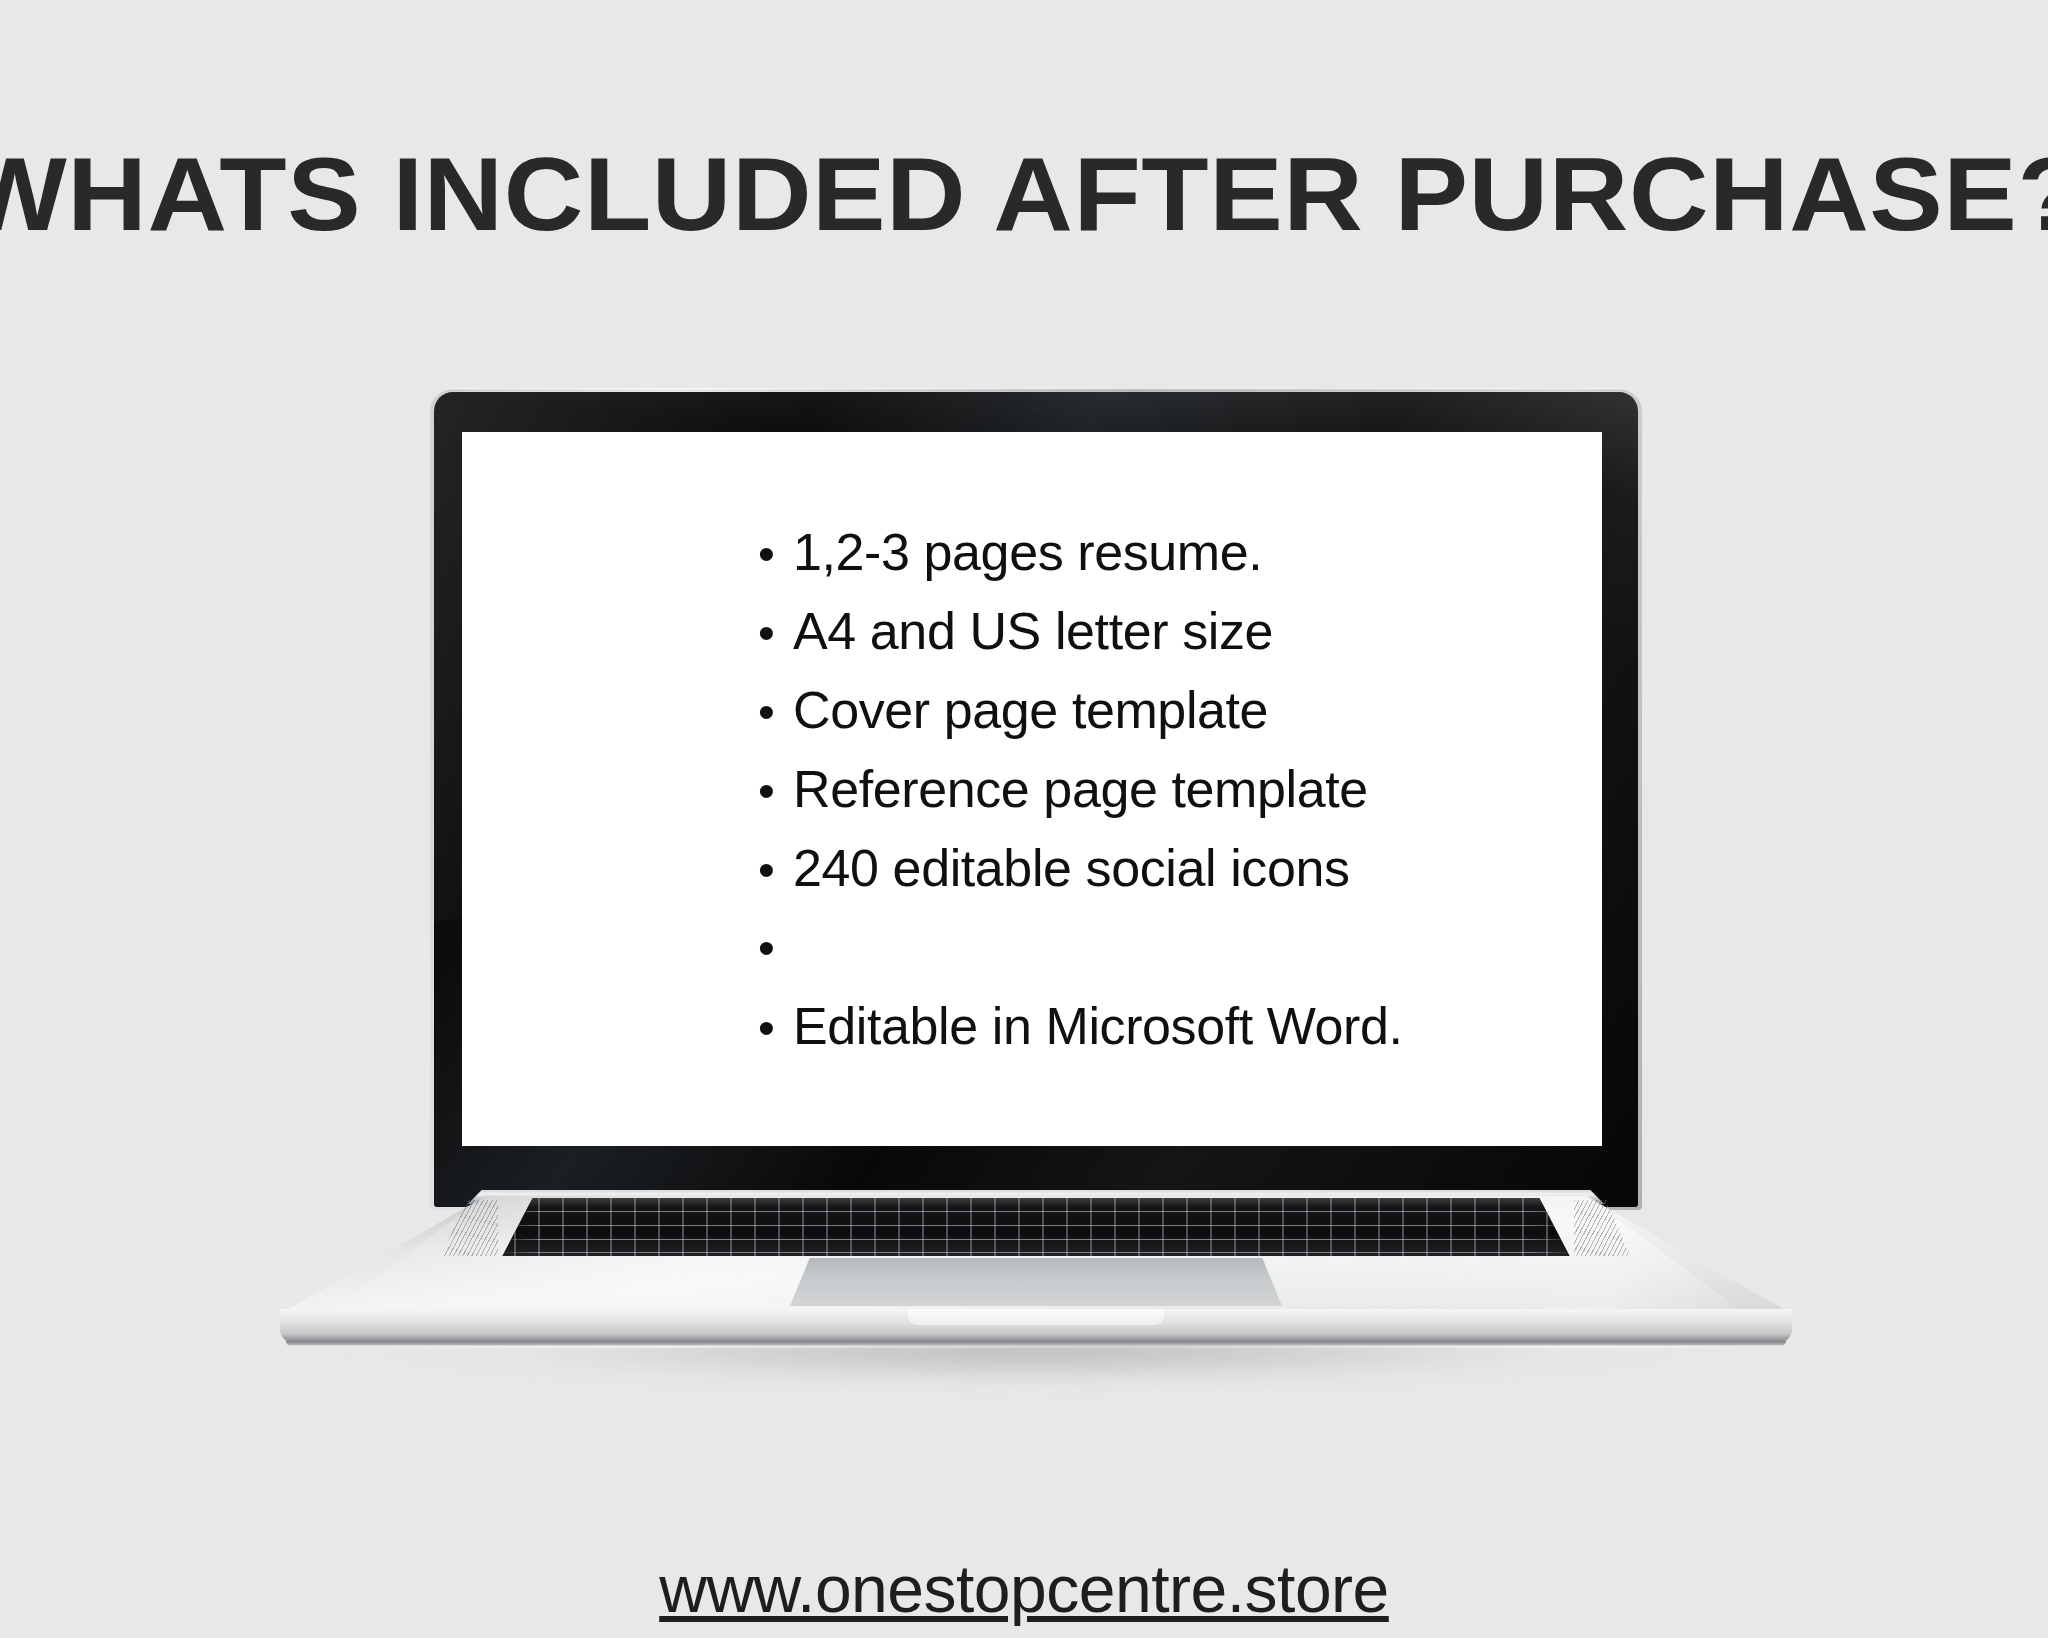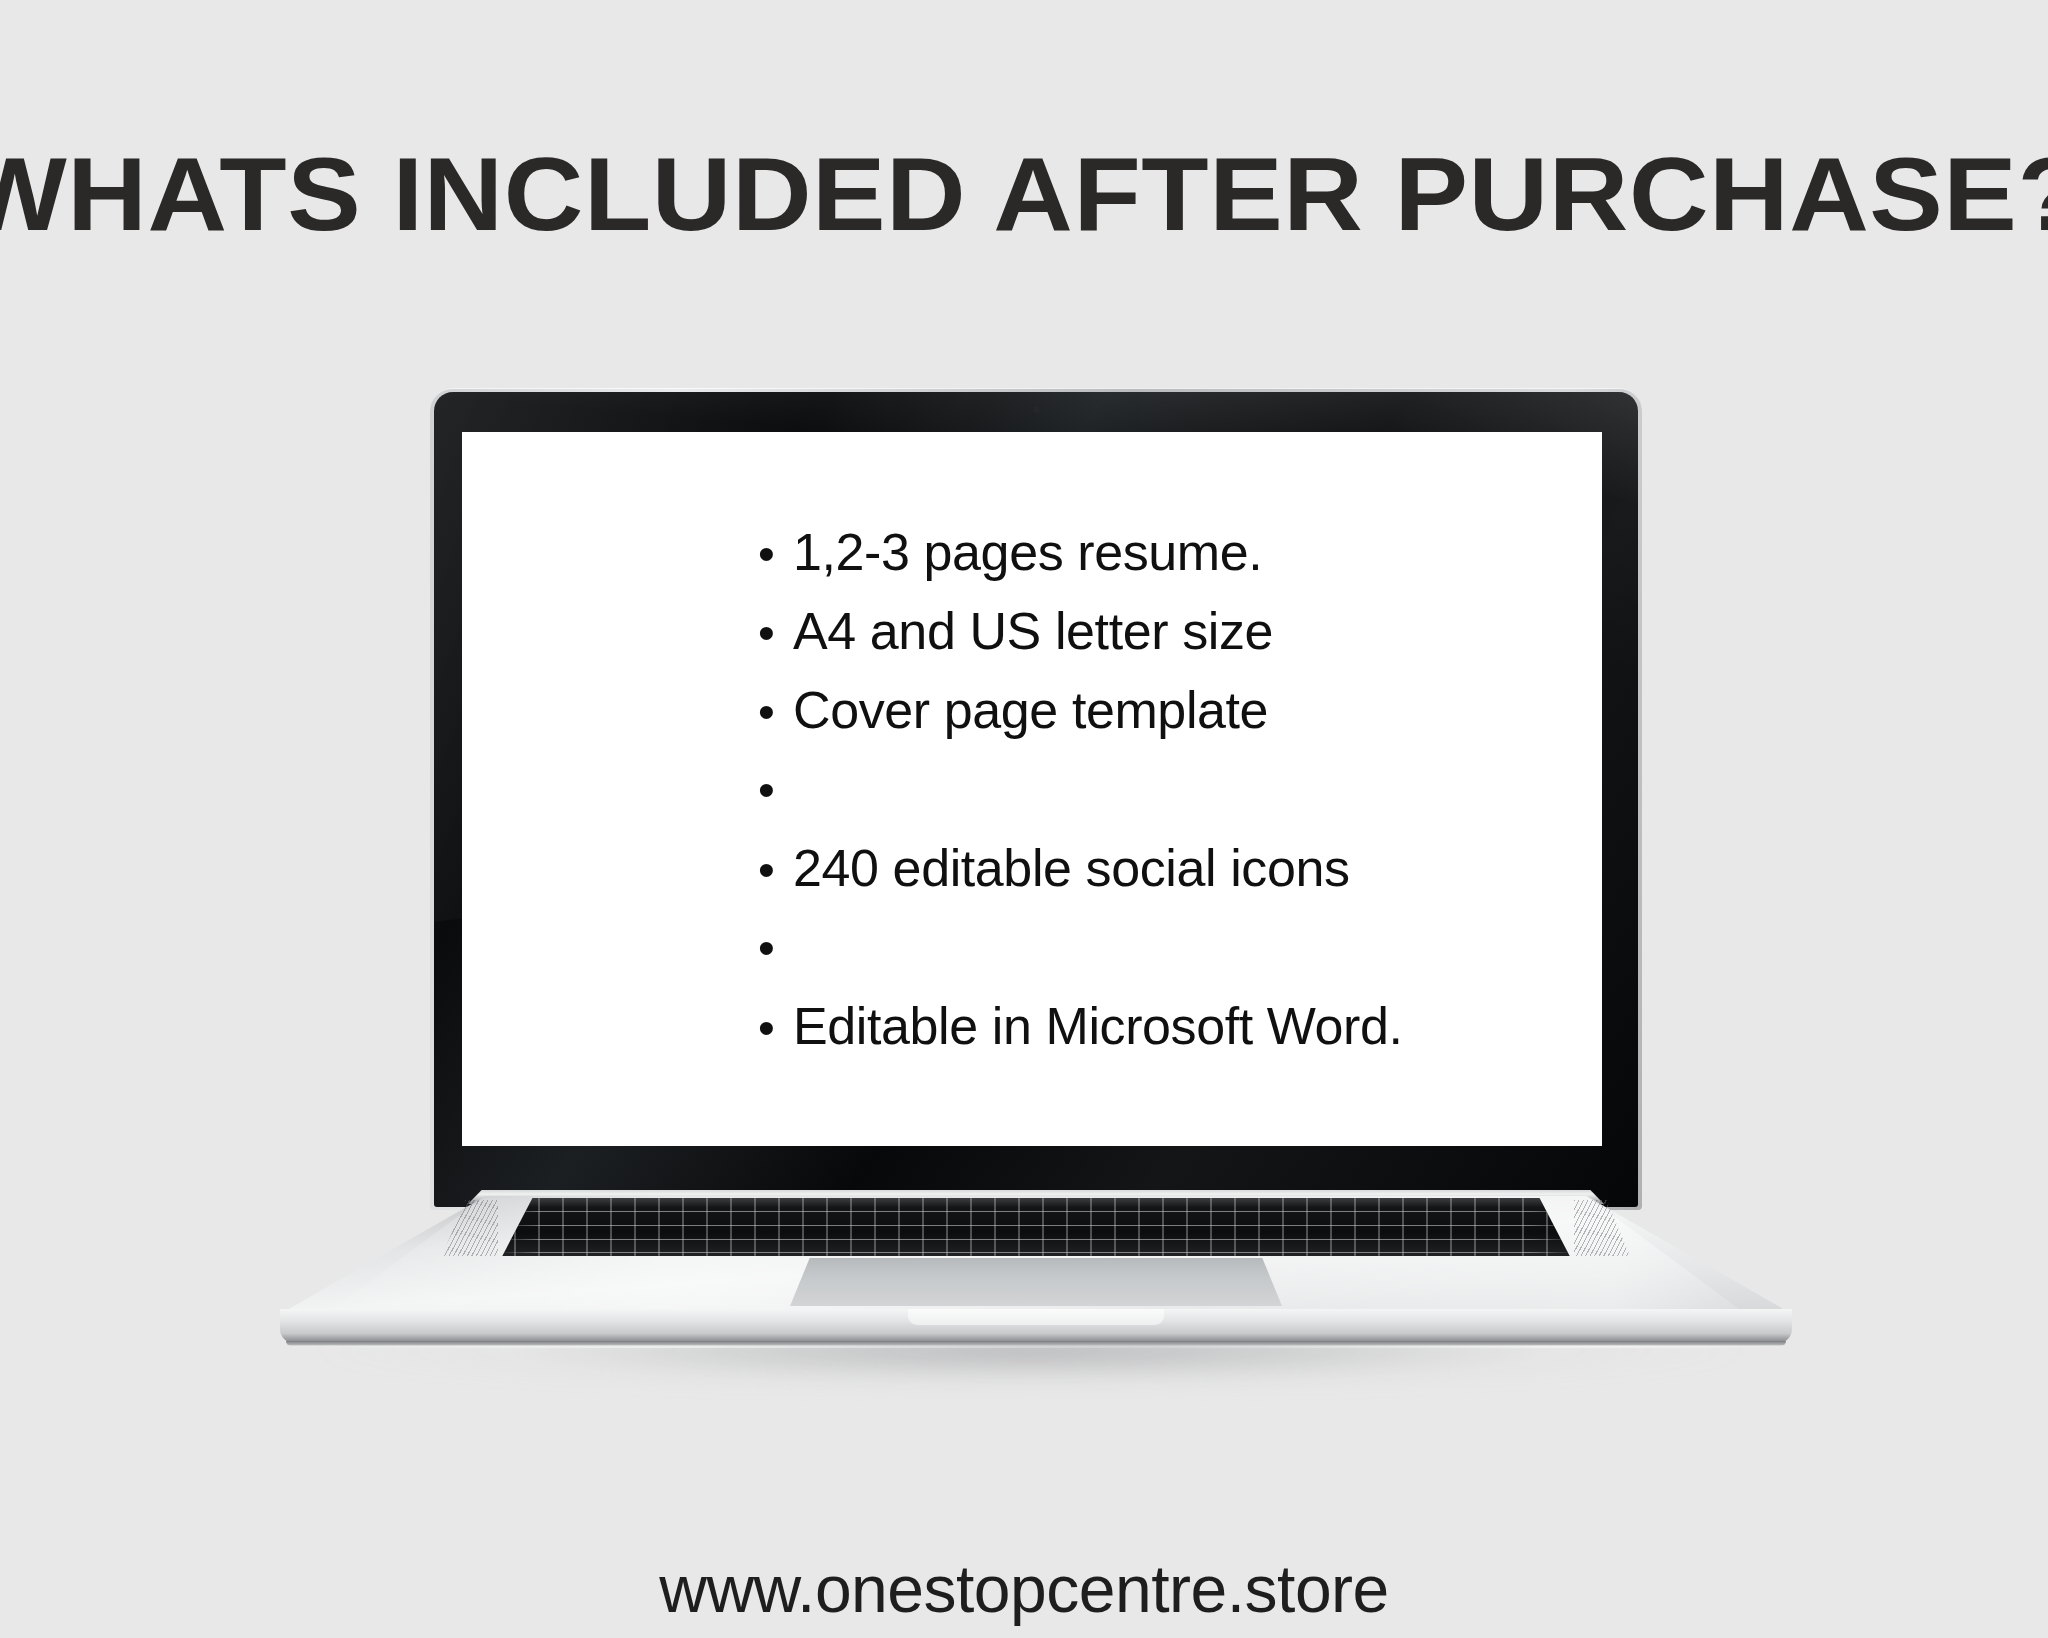--- a/index.html
+++ b/index.html
@@ -38,20 +38,21 @@
     position: absolute;
     left: 0;
     top: 1556px;
     width: 2048px;
     text-align: center;
     font-size: 66px;
     line-height: 1;
     font-weight: 400;
     color: #1e1e1e;
     letter-spacing: -0.5px;
+    text-decoration: underline;
   }
 
   
   .laptop {
     position: absolute;
     left: 0;
     top: 0;
     width: 2048px;
     height: 1638px;
     pointer-events: none;
@@ -340,20 +341,21 @@
           <span class="bullet-text">A4 and US letter size</span>
         </li>
 
         <li class="bullet-item">
           <span class="bullet-marker">•</span>
           <span class="bullet-text">Cover page template</span>
         </li>
 
         <li class="bullet-item">
           <span class="bullet-marker">•</span>
+          <span class="bullet-text">Reference page template</span>
         </li>
 
         <li class="bullet-item">
           <span class="bullet-marker">•</span>
           <span class="bullet-text">240 editable social icons</span>
         </li>
 
         <li class="bullet-item">
           <span class="bullet-marker">•</span>
         </li>

